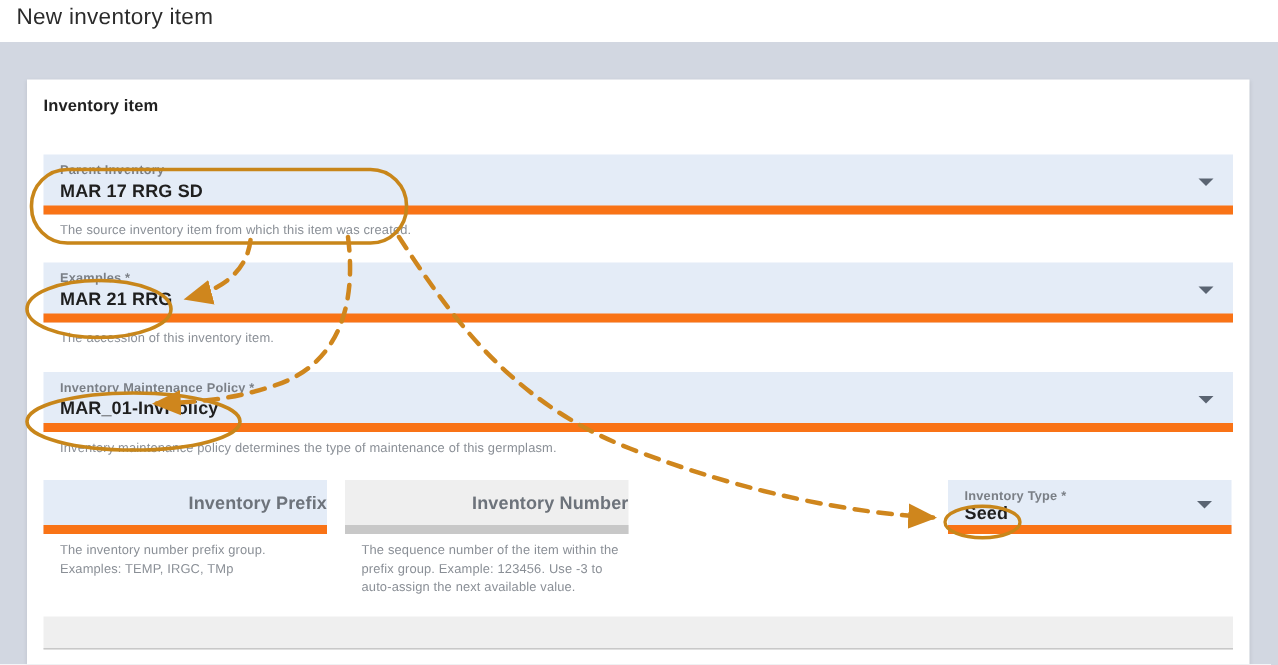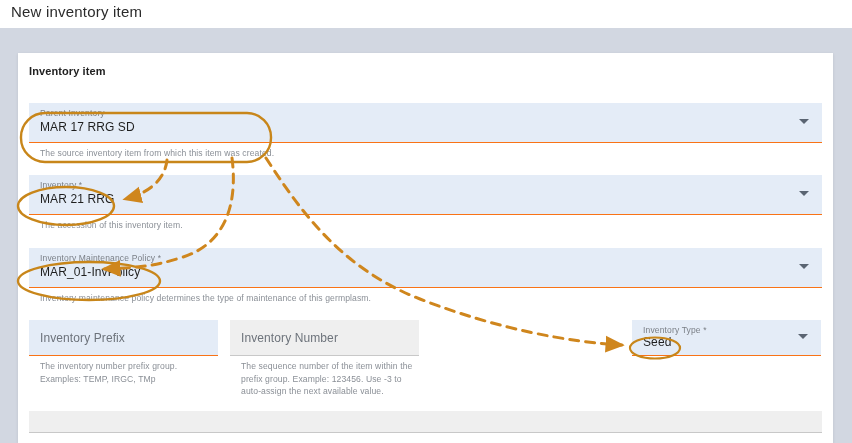--- a/index.html
+++ b/index.html
@@ -37,25 +37,26 @@
     position: absolute; left: 11px; top: 12px;
     font-size: 11px; font-weight: bold; color: #212121; letter-spacing: .1px;
   }
 
   
   .fields { position: absolute; left: 11px; top: 50px; width: 793px; }
 
   .field {
     position: relative;
     background: #e4ecf7;
-    border-bottom: 1px solid #f97316;
+    border-bottom: 6px solid #f97316;
     height: 40px;
+    font-weight: bold;
   }
   .field.gray { background: #efefef; border-bottom-color: #c8c8c8; }
-  .field.empty-lbl { display: flex; align-items: center; }
+  .field.empty-lbl { display: flex; align-items: center; justify-content: flex-end; }
 
   .fld-label {
     position: absolute; left: 11px; top: 5px;
     font-size: 8.5px; color: #7a7f86; letter-spacing: .15px;
   }
   .fld-value {
     position: absolute; left: 11px; top: 17px;
     font-size: 12px; color: #1f1f1f; letter-spacing: .1px;
   }
   .fld-placeholder {
@@ -110,21 +111,21 @@
         <div class="field">
           <div class="fld-label">Parent Inventory</div>
           <div class="fld-value">MAR 17 RRG SD</div>
           <div class="caret"></div>
         </div>
         <div class="hint">The source inventory item from which this item was created.</div>
       </div>
 
       <div class="row-full">
         <div class="field">
-          <div class="fld-label">Inventory *</div>
+          <div class="fld-label">Examples *</div>
           <div class="fld-value">MAR 21 RRG</div>
           <div class="caret"></div>
         </div>
         <div class="hint">The accession of this inventory item.</div>
       </div>
 
       <div class="row-full">
         <div class="field">
           <div class="fld-label">Inventory Maintenance Policy *</div>
           <div class="fld-value">MAR_01-InvPolicy</div>

